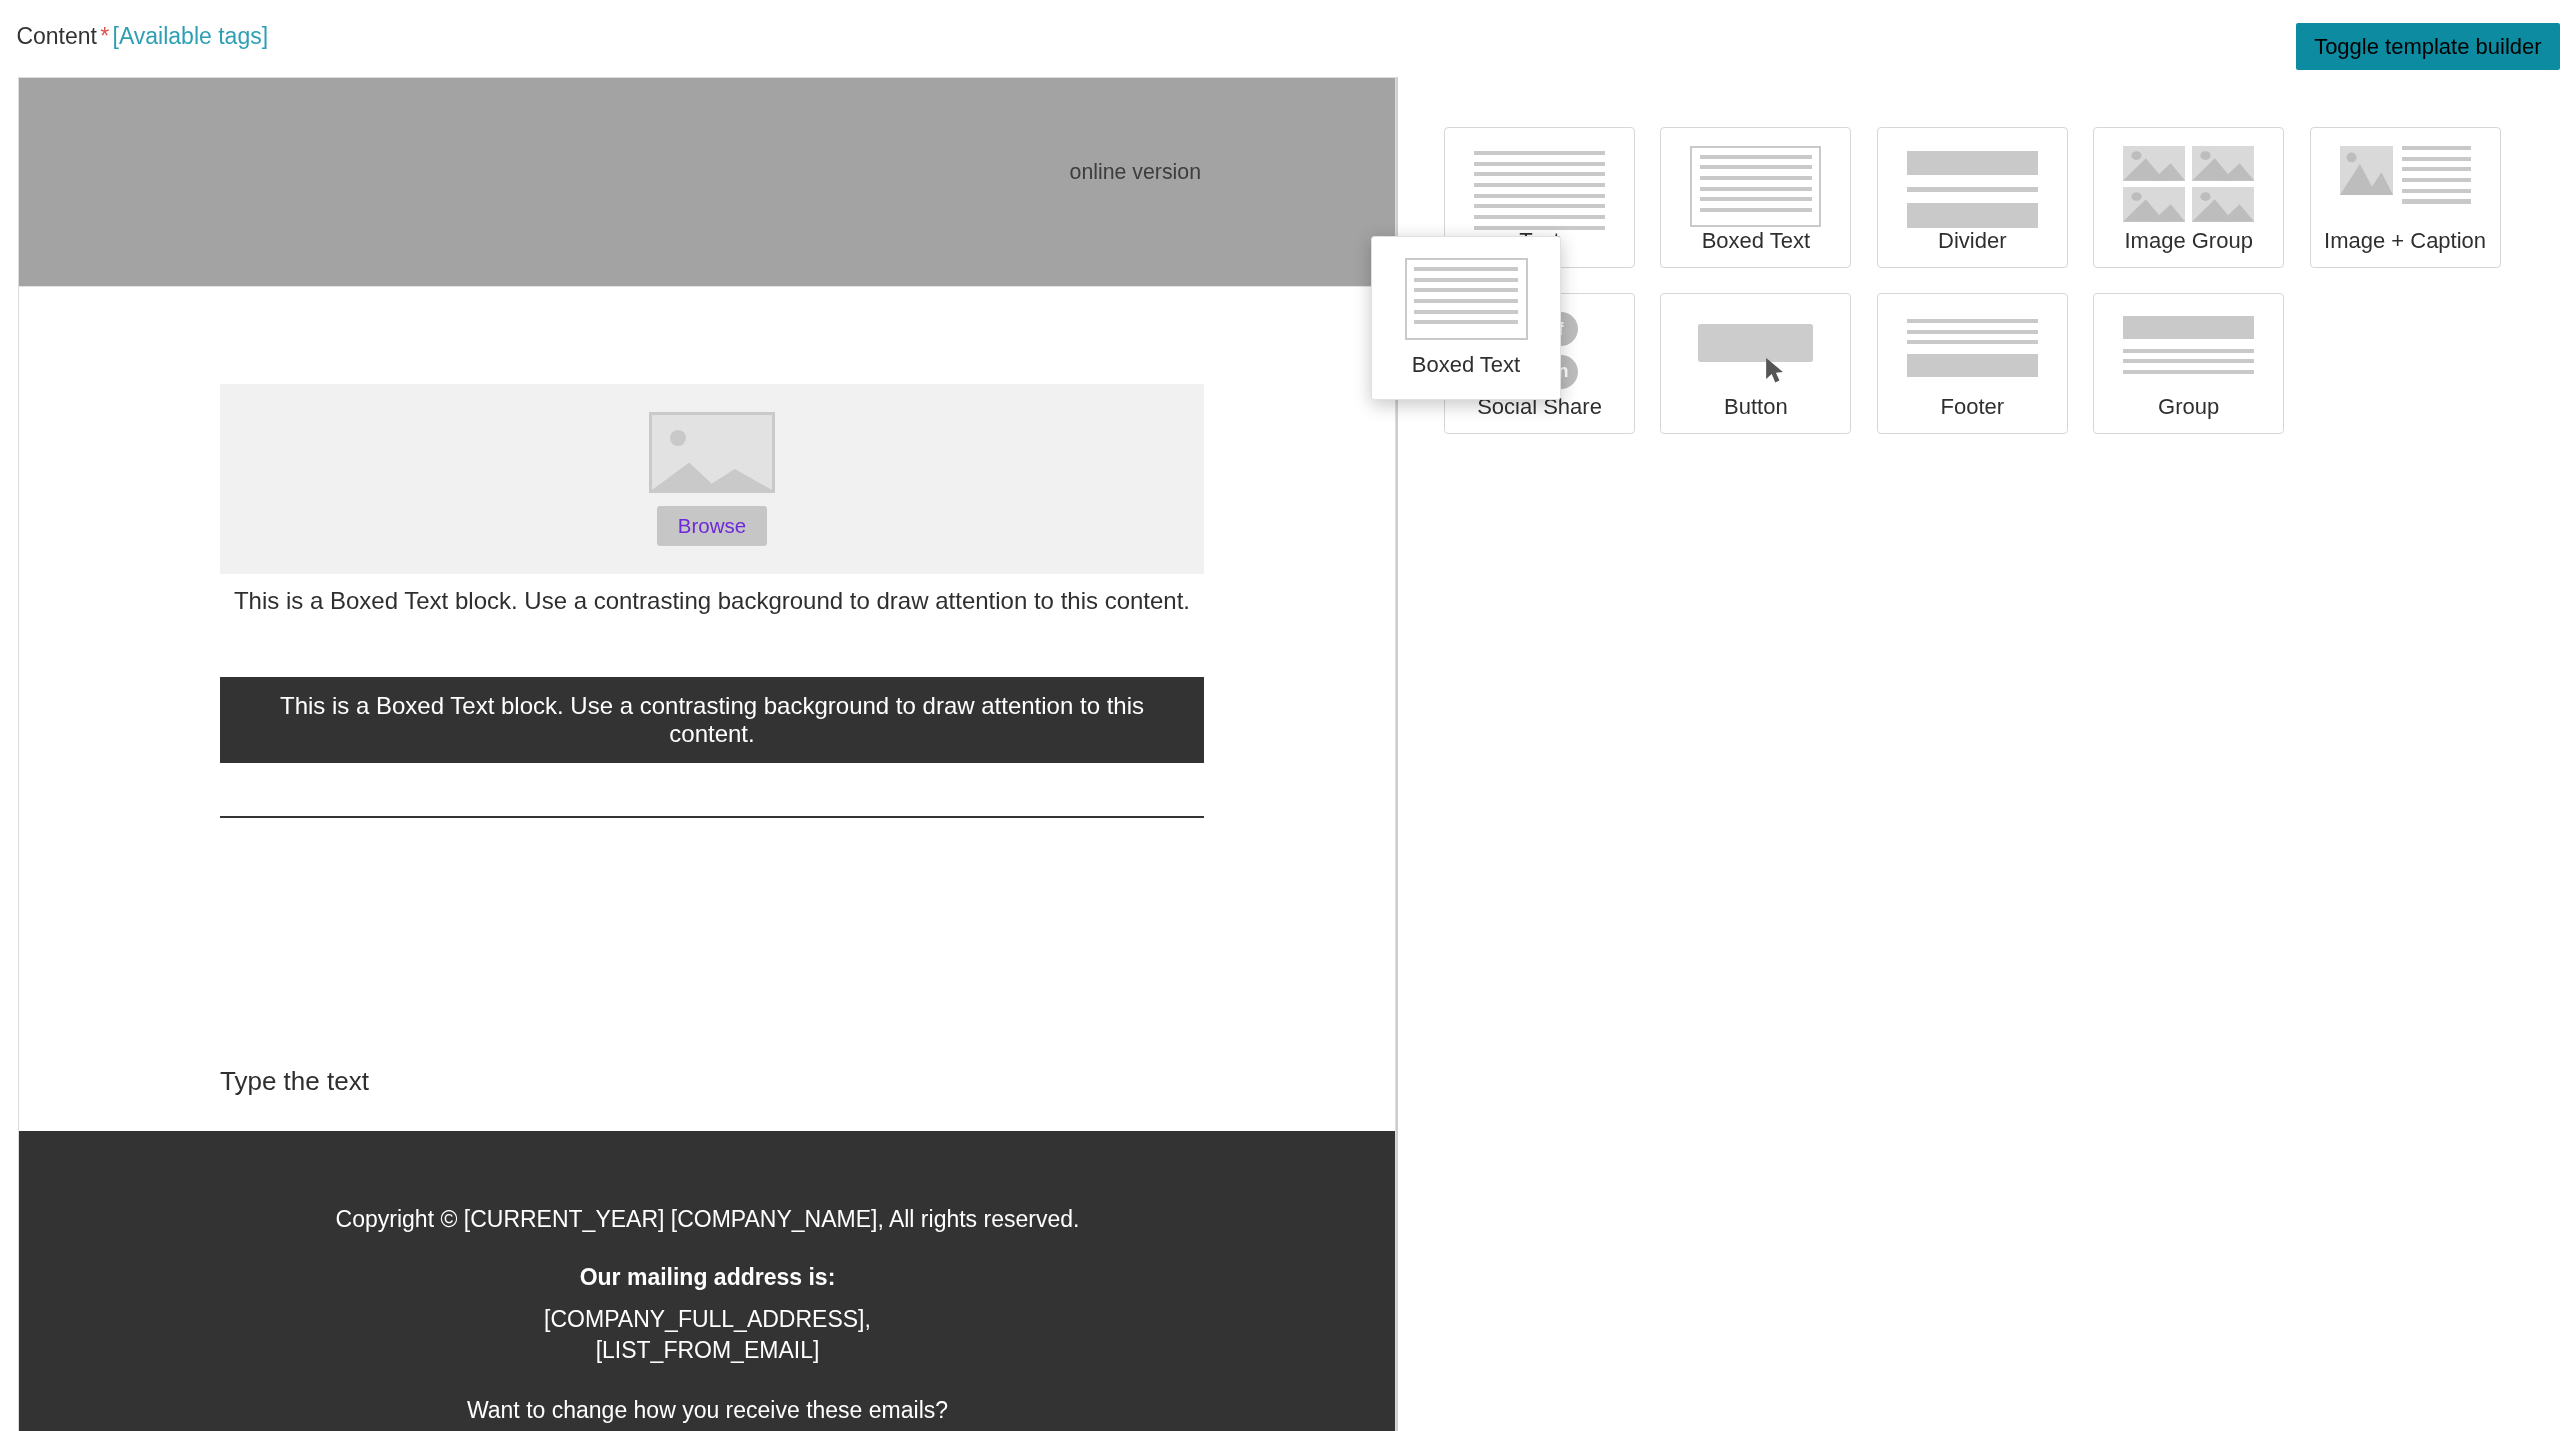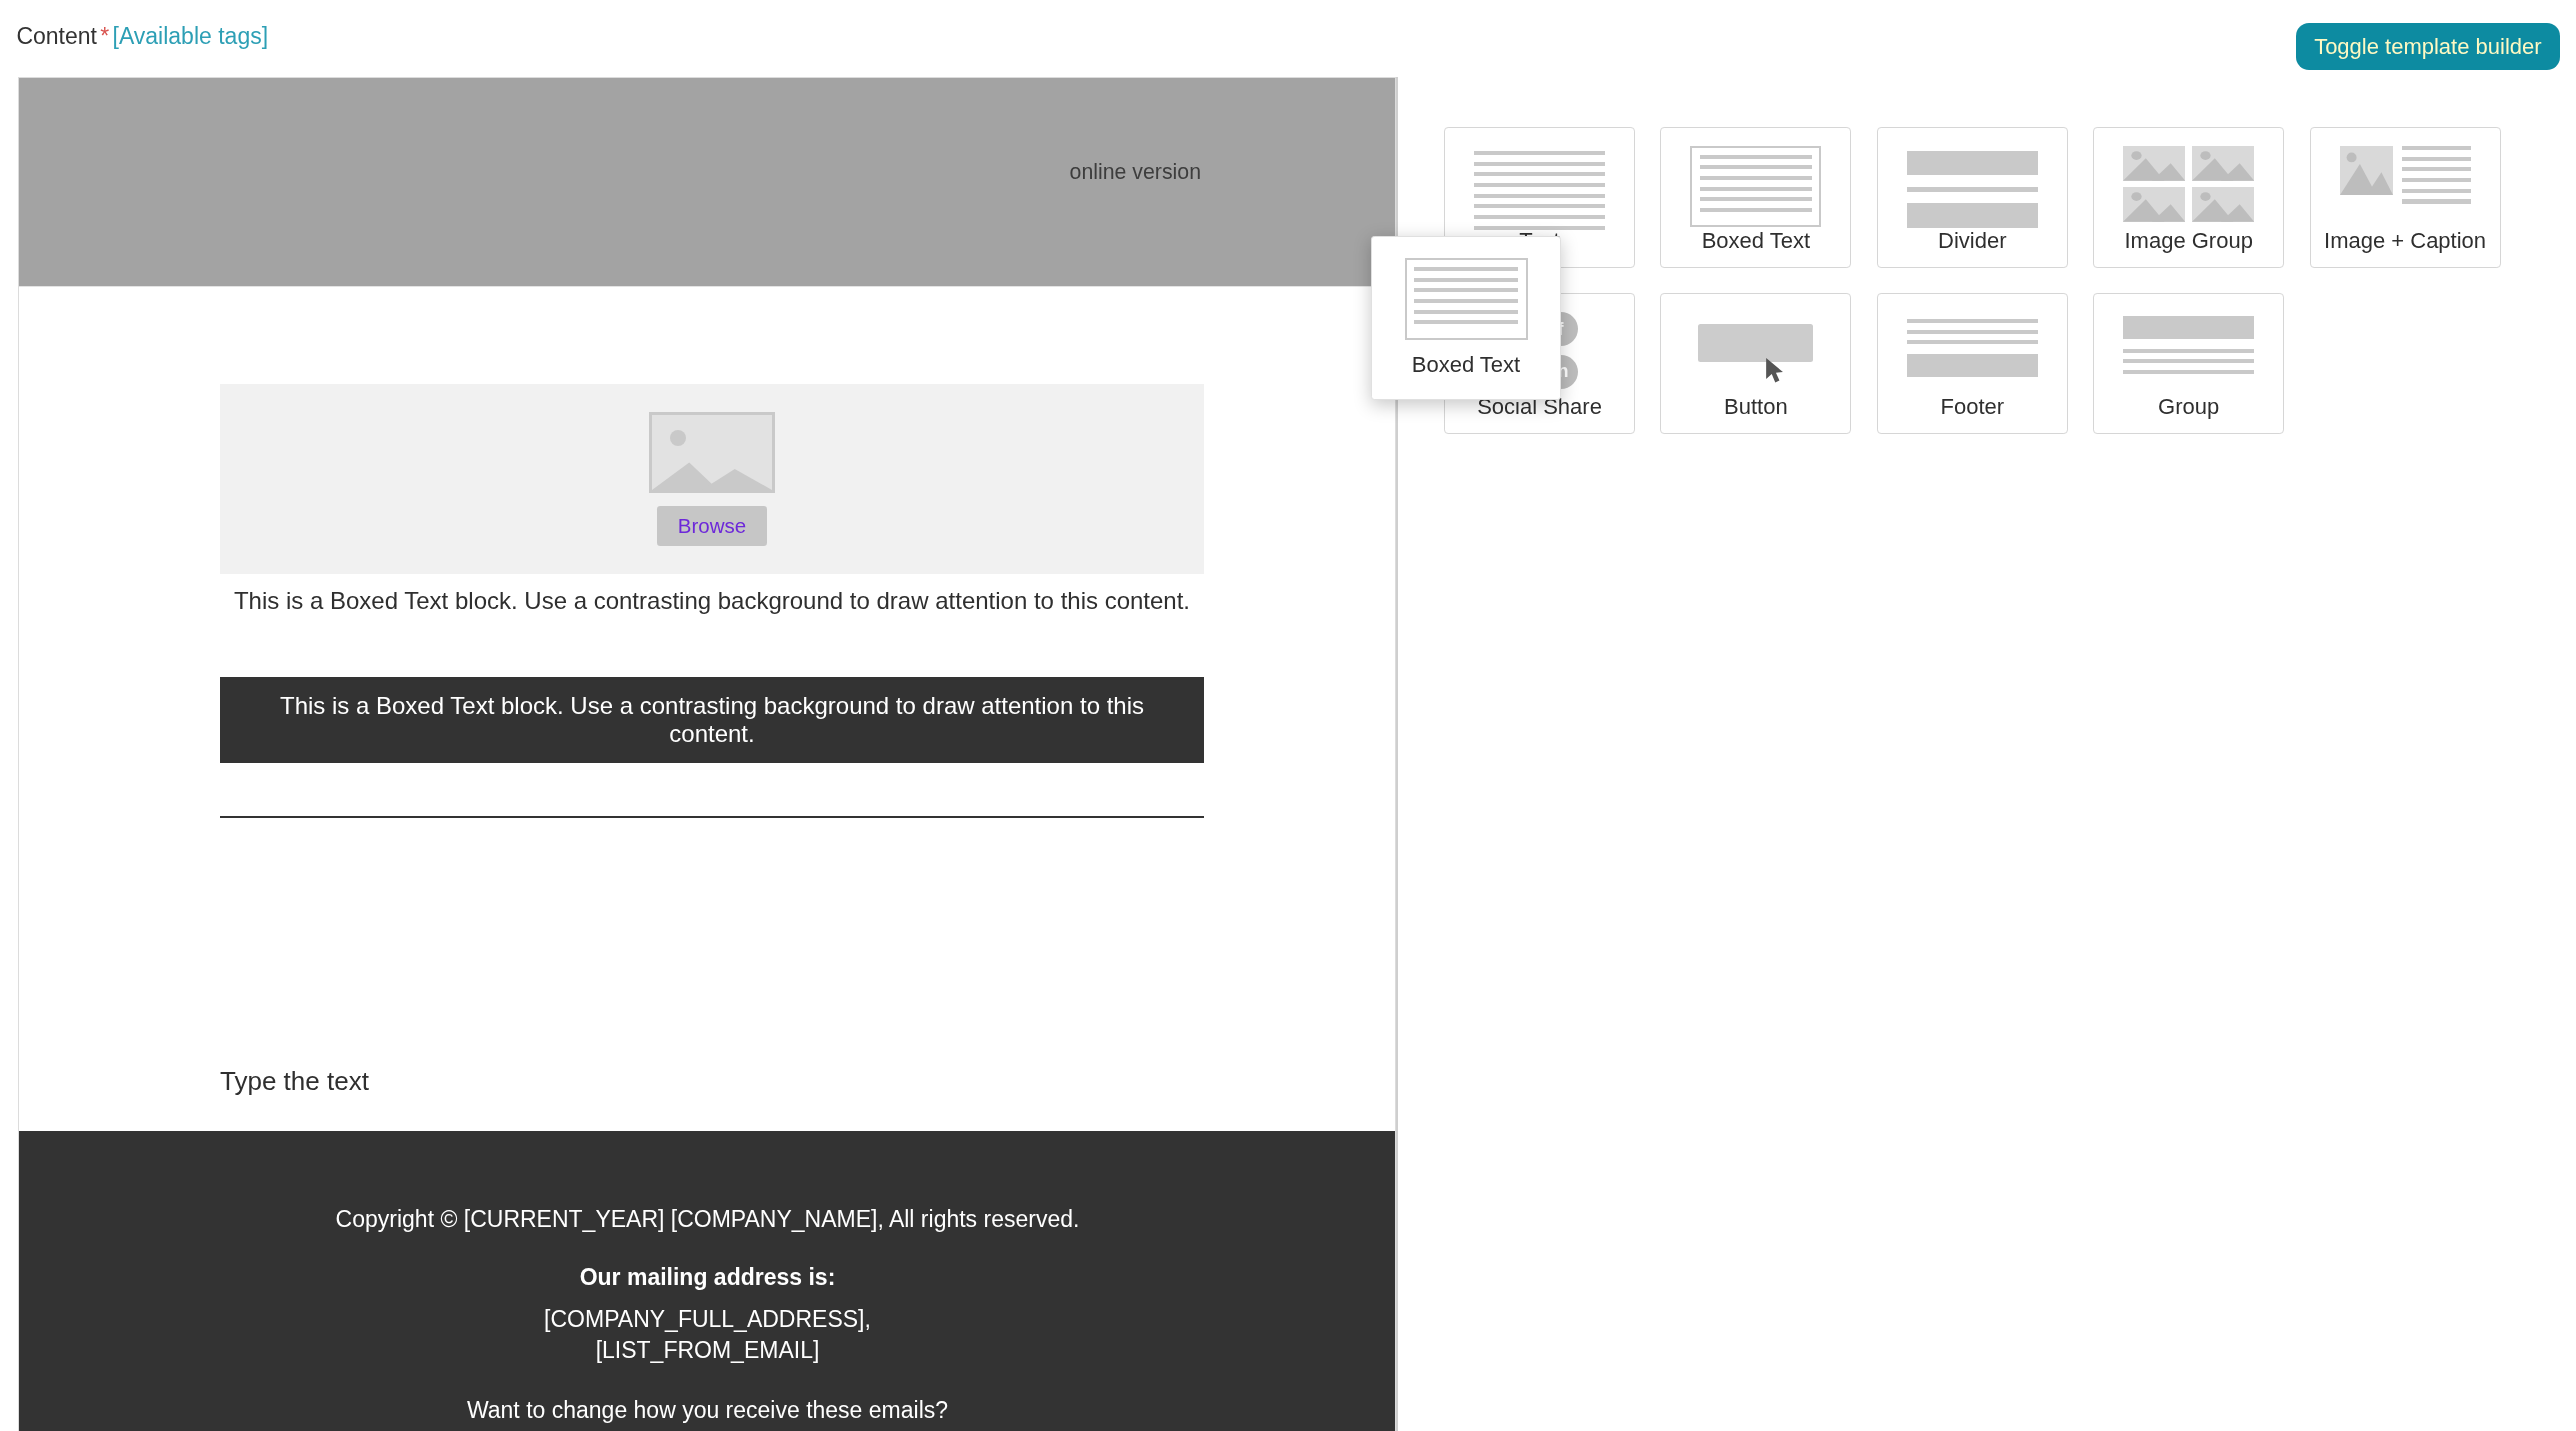--- a/index.html
+++ b/index.html
@@ -21,22 +21,22 @@
     position: absolute; left: 16.4px; top: 23px;
     font-size: 23px; color: #333;
     white-space: nowrap;
   }
   .content-label .req { color: #d9534f; margin: 0 3.3px; }
   .content-label .tags { color: #2d9fb5; }
   .content-label .brk { color: #2d9fb5; }
 
   .toggle-btn {
     position: absolute; right: 16.4px; top: 23px;
-    background: #0d8ba1; color: #fef9c3;
-    border: none; border-radius: 13px;
+    background: #0d8ba1; color: #000000;
+    border: none; border-radius: 2px;
     font-size: 22px; font-family: "Liberation Sans", sans-serif;
     padding: 10.7px 18px;
     cursor: pointer; white-space: nowrap;
   }
 
   
   .editor {
     position: absolute; left: 18px; top: 77px;
     width: 1378px; height: 1354px;
     background: #fff;

